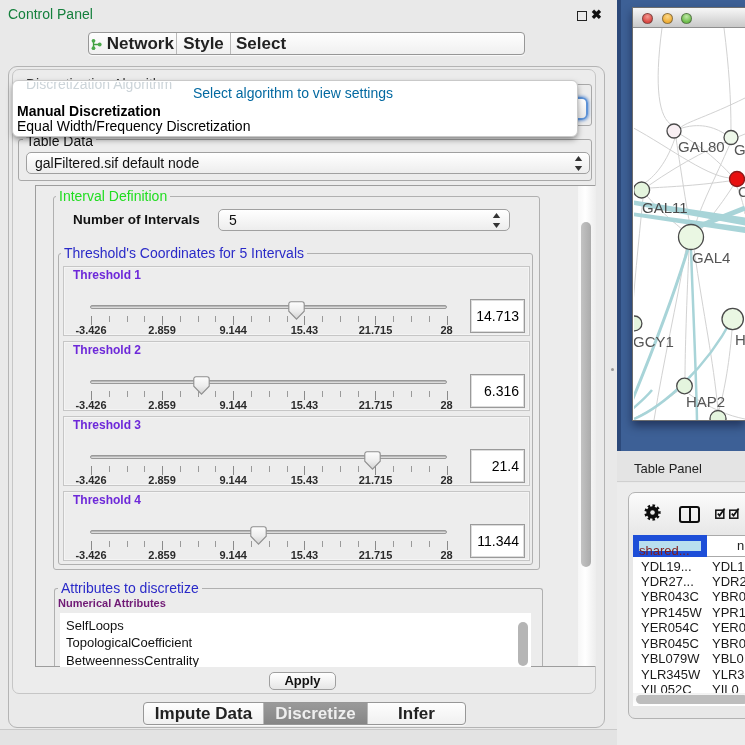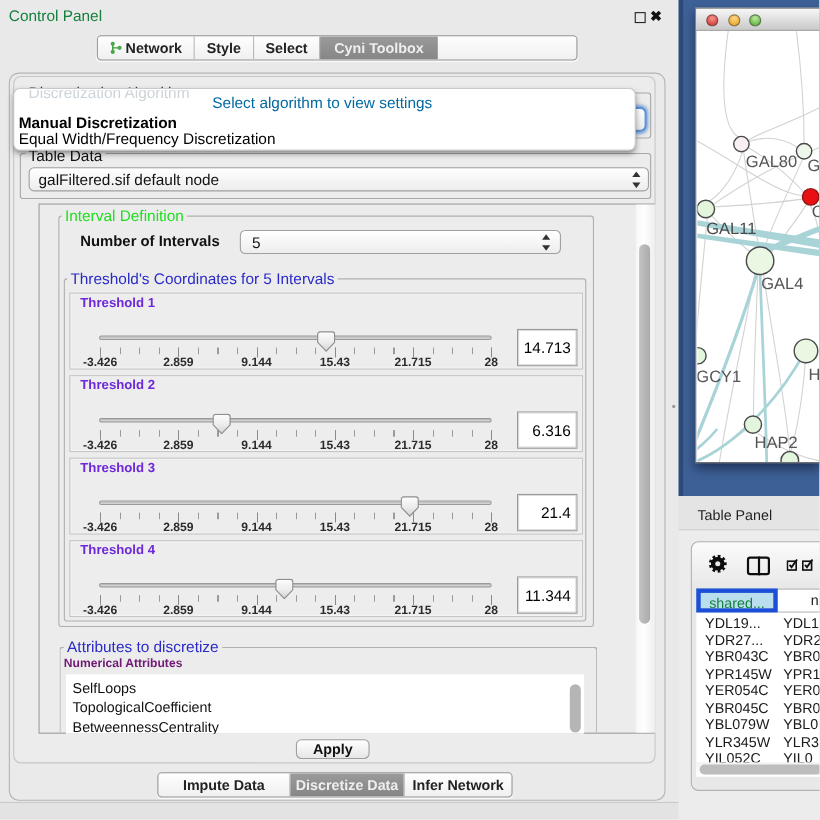--- a/index.html
+++ b/index.html
@@ -8,42 +8,41 @@
 .grp{position:absolute;border:1px solid #adadad;border-radius:3px}
 .glab{position:absolute;padding:0 3px;font-size:14px;line-height:14px;background:#ececec}
 .tick-minor{position:absolute;background-image:repeating-linear-gradient(to right,#9a9a9a 0,#9a9a9a 1px,transparent 1px,transparent 17.78px);height:6px}
 .tick-major{position:absolute;background-image:repeating-linear-gradient(to right,#8a8a8a 0,#8a8a8a 1px,transparent 1px,transparent 71.12px);height:9px}
 .slab{position:absolute;font-size:11px;font-weight:bold;color:#2b2b2b;transform:translateX(-50%);white-space:nowrap}
 .track{position:absolute;height:4px;background:linear-gradient(#a6a6a6,#ededed);border:1px solid #999;border-radius:3px}
 .vfield{position:absolute;width:55px;height:34px;background:#fff;border:1px solid #9a9a9a;box-shadow:0 0 0 1px #dcdcdc inset;font-size:14px;text-align:right;line-height:32px;padding-right:5px}
 .tbox{position:absolute;left:63px;width:467px;height:70px;background:#ededed;border:1px solid #c6c6c6;box-shadow:0 0 0 1px #f4f4f4 inset}
 .tlab{position:absolute;left:9px;top:1px;font-size:12px;font-weight:bold;color:#6d28d9}
 .seg{position:absolute;display:flex;height:23px;border:1px solid #979797;border-radius:4px;background:linear-gradient(#fefefe,#f0f0f0);overflow:hidden;box-shadow:0 1px 1px rgba(255,255,255,.8)}
-.seg>div{font-size:13px;font-weight:bold;color:#222;text-align:center;line-height:21px;border-right:1px solid #b9b9b9}
+.seg>div{font-size:17px;font-weight:bold;color:#222;text-align:center;line-height:21px;border-right:1px solid #b9b9b9}
 .seg>div:last-child{border-right:none}
 .seg>div.sel{background:linear-gradient(#9a9a9a,#868686);color:#efefef}
 .row{position:absolute;font-size:13px;color:#1a1a1a;white-space:nowrap}
 </style></head><body>
 <div class="a" style="left:0;top:0;width:617px;height:745px;background:#e9e9e9"></div>
 <div class="a" style="left:8px;top:6px;font-size:14px;color:#15803d">Control Panel</div>
 <div class="a" style="left:577px;top:11px;width:10px;height:10px;border:1.6px solid #222"></div>
 <div class="a" style="left:591px;top:7px;font-size:13px;font-weight:bold;color:#111">✖</div>
 <div class="a" style="left:0;top:729px;width:617px;height:16px;background:#e3e3e3;border-top:1px solid #c9c9c9"></div>
 <div class="a" style="left:8px;top:66px;width:597px;height:662px;border:1px solid #b4b4b4;border-radius:9px;background:#eaeaea"></div>
 <div class="a" style="left:12px;top:69px;width:584px;height:625px;border:1px solid #c6c6c6;border-radius:7px;background:#ececec"></div>
 <div class="seg" style="left:88px;top:32px;width:437px">
     <div style="width:88px"><svg width="11" height="13" viewBox="0 0 11 13" style="vertical-align:-2px">
         <path d="M2.5 3v7M2.5 6.5h6" stroke="#3d9e3d" stroke-width="1.3" fill="none"></path>
         <circle cx="2.5" cy="2.8" r="1.9" fill="#4aa84a"></circle>
         <circle cx="2.5" cy="10.2" r="1.9" fill="#4aa84a"></circle>
         <circle cx="8.7" cy="6.5" r="1.9" fill="#4aa84a"></circle>
       </svg> Network</div>
     <div style="width:54px">Style</div>
     <div style="width:60px">Select</div>
-    <div class="sel" style="width:107px">Cyni Toolbox</div>
   </div>
 <div class="grp" style="left:18px;top:139px;width:574px;height:42px;border-color:#a8a8a8"></div>
 <div class="a" style="left:23px;top:133px;font-size:14px;background:#ececec;padding:0 3px;color:#111">Table Data</div>
 <div class="a" style="left:26px;top:152px;width:564px;height:22px;background:linear-gradient(#ffffff,#ededed);border:1px solid #a0a0a0;border-radius:5px;font-size:14px;line-height:21px;padding-left:8px;color:#111">galFiltered.sif default node<svg class="a" style="right:6px;top:3px" width="9" height="15" viewBox="0 0 9 15">
       <path d="M4.5 0 L8.2 5 H0.8 Z" fill="#333"></path>
       <path d="M4.5 15 L8.2 10 H0.8 Z" fill="#333"></path>
     </svg></div>
 <div class="a" style="left:35px;top:185px;width:560px;height:482px;border:1px solid #9d9d9d;background:#ececec"></div>
 <div class="a" style="left:578px;top:186px;width:18px;height:480px;background:linear-gradient(to right,#f6f6f6,#ffffff 40%,#ededed)"></div>
 <div class="a" style="left:581px;top:222px;width:10px;height:345px;background:linear-gradient(to right,#c3c3c3,#ababab);border-radius:5px"></div>
@@ -218,21 +217,21 @@
 <div class="a" style="left:688.7px;top:506px;width:2.6px;height:17px;background:#0d0d0d"></div>
 <svg class="a" style="left:715px;top:507px" width="11" height="12" viewBox="0 0 11 12">
     <rect x="0.8" y="3.2" width="8" height="8" fill="none" stroke="#111" stroke-width="1.5"></rect>
     <path d="M2.8 6.6 L4.6 8.6 L9.6 1.6" fill="none" stroke="#111" stroke-width="1.7"></path>
   </svg>
 <svg class="a" style="left:729px;top:507px" width="11" height="12" viewBox="0 0 11 12">
     <rect x="0.8" y="3.2" width="8" height="8" fill="none" stroke="#111" stroke-width="1.5"></rect>
     <path d="M2.8 6.6 L4.6 8.6 L9.6 1.6" fill="none" stroke="#111" stroke-width="1.7"></path>
   </svg>
 <div class="a" style="left:633px;top:535px;width:112px;height:22px;background:#fff;border:1px solid #aaa;border-right:none"></div>
-<div class="a" style="left:633px;top:535px;width:74px;height:22px;background:#b9dfee;border:4px solid #1d4ed8;font-size:13px;color:#15803d;text-align:center;line-height:20px">shared...</div>
+<div class="a" style="left:633px;top:535px;width:74px;height:22px;background:#b9dfee;border:6px solid #1d4ed8;font-size:13px;color:#7f1d1d;line-height:20px">shared...</div>
 <div class="a" style="left:737px;top:538px;font-size:13px;color:#222">n...</div>
 <div class="a" style="left:633px;top:557px;width:125px;height:149px;background:#fff;overflow:hidden">
     <div class="row" style="left:8px;top:1.5px">YDL19...</div>
     <div class="row" style="left:79px;top:1.5px">YDL1</div>
     <div class="row" style="left:8px;top:16.9px">YDR27...</div>
     <div class="row" style="left:79px;top:16.9px">YDR2</div>
     <div class="row" style="left:8px;top:32.4px">YBR043C</div>
     <div class="row" style="left:79px;top:32.4px">YBR0</div>
     <div class="row" style="left:8px;top:47.8px">YPR145W</div>
     <div class="row" style="left:79px;top:47.8px">YPR1</div>

